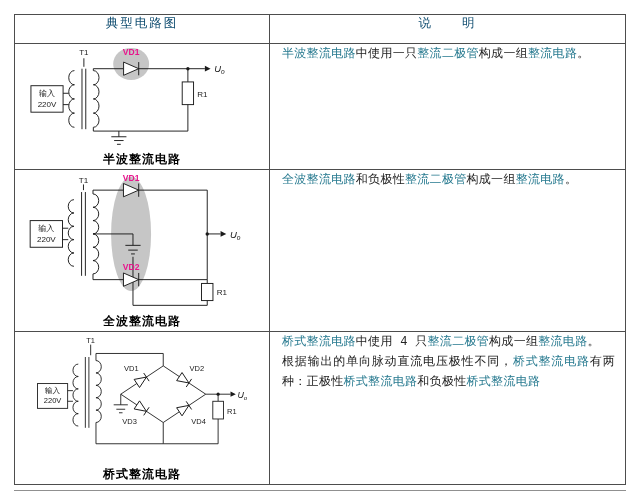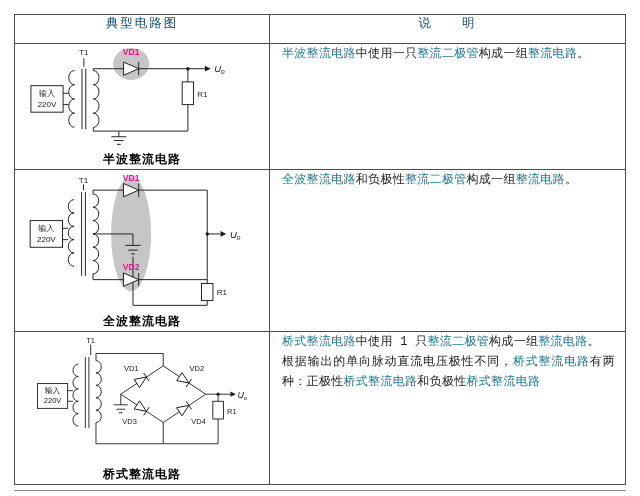--- a/index.html
+++ b/index.html
@@ -226,20 +226,20 @@
       <g>
         <line class="w" x1="206" y1="68" x2="206" y2="76"></line>
         <rect class="comp" x="200" y="76" width="12" height="20"></rect>
         <text class="lab" x="216" y="90">R1</text>
       </g>
     </svg>
     <div class="caption">桥式整流电路</div>
   </div>
   <div class="cell dcell lastrow">
     <div class="desc">
-        <p><span class="hl">桥式整流电路</span><span>中使用 1 只</span><span class="hl">整流二极管</span><span>构成一组</span><span class="hl">整流电路</span><span>。</span></p>
+        <p><span class="hl">桥式整流电路</span><span>中使用 4 只</span><span class="hl">整流二极管</span><span>构成一组</span><span class="hl">整流电路</span><span>。</span></p>
         <p><span>根据输出的单向脉动直流电压极性不同，</span><span class="hl">桥式整流电路</span><span>有两种：正极性</span><span class="hl">桥式整流电路</span><span>和负极性</span><span class="hl">桥式整流电路</span></p>
       </div>
   </div>
 
 </div>
 
 <div class="bottom-rule"></div>
 
 </body></html>

